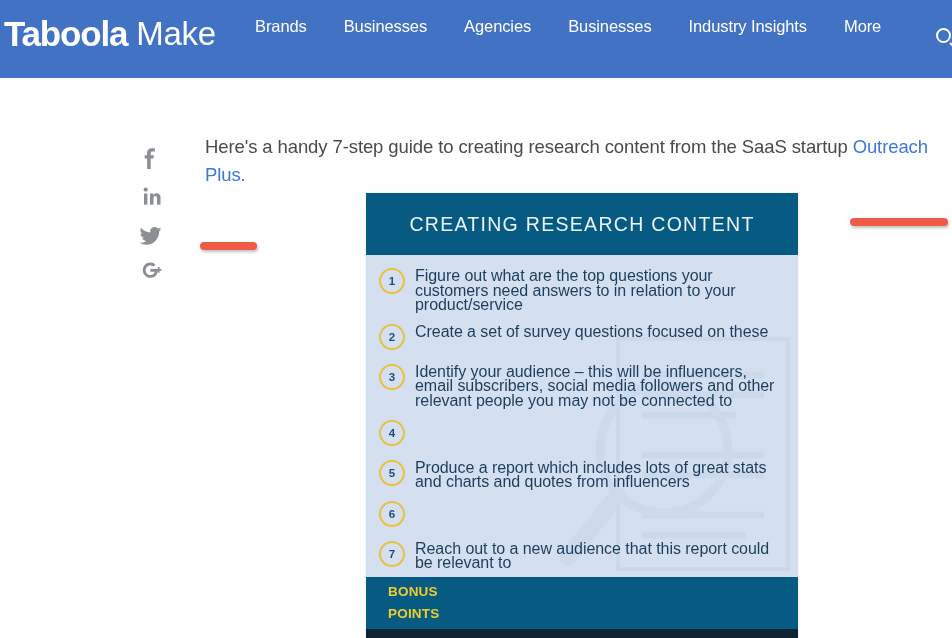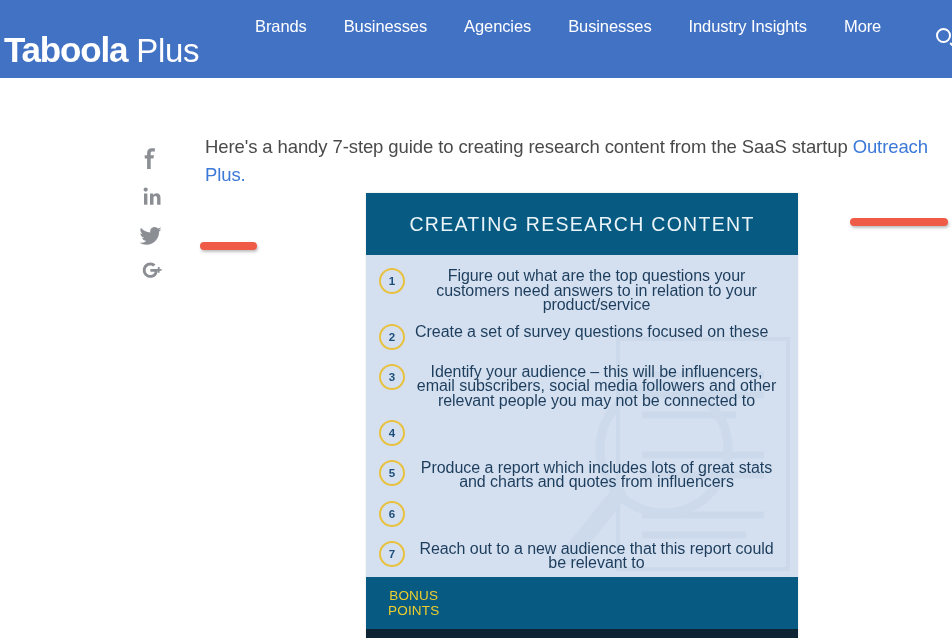--- a/index.html
+++ b/index.html
@@ -24,23 +24,22 @@
     background: #4272c4;
     display: flex;
     align-items: flex-start;
     box-sizing: border-box;
   }
   .brand {
     position: absolute;
     left: 4px;
     top: 16px;
     display: flex;
-    align-items: flex-end;
+    align-items: center;
     white-space: nowrap;
-    margin-top: 16px;
   }
   .brand-mark {
     font-size: 35px;
     font-weight: bold;
     color: #ffffff;
     letter-spacing: -1.2px;
     line-height: 1;
     position: relative;
   }
   .brand-smile {
@@ -174,21 +173,20 @@
   
   .infographic {
     position: absolute;
     left: 366px;
     top: 115px;
     width: 432px;
     height: 445px;
     background: #d4e0f0;
     box-shadow: 0 0 2px rgba(0,0,0,0.12);
     overflow: hidden;
-    text-align: center;
   }
   .ig-header {
     height: 62px;
     background: #075b83;
     display: flex;
     align-items: center;
     justify-content: center;
   }
   .ig-title {
     color: #e9f3f8;
@@ -255,22 +253,22 @@
     height: 52px;
     background: #075b83;
     display: flex;
     align-items: center;
     padding-left: 22px;
     box-sizing: border-box;
   }
   .bonus-label {
     color: #eece2c;
     font-size: 13.5px;
-    font-weight: normal;
-    line-height: 15px;
+    font-weight: bold;
+    line-height: 22px;
     letter-spacing: 0.2px;
     white-space: pre-line;
     margin-right: 4px;
   }
   .bonus-text {
     color: #e4eff5;
     font-size: 14.5px;
     letter-spacing: -0.1px;
   }
 
@@ -284,21 +282,21 @@
   }
 </style>
 </head>
 <body>
 
 <div class="site-header">
 
   <div class="brand">
     <span class="brand-mark">Taboola</span>
     <span class="brand-smile"></span>
-    <span class="brand-sub">Plus</span>
+    <span class="brand-sub">Make</span>
   </div>
 
   <nav class="main-nav">
     <span class="nav-item">Brands</span>
     <span class="nav-item">Businesses</span>
     <span class="nav-item">Agencies</span>
     <span class="nav-item">Businesses</span>
     <span class="nav-item">Industry Insights</span>
     <span class="nav-item">More</span>
   </nav>

